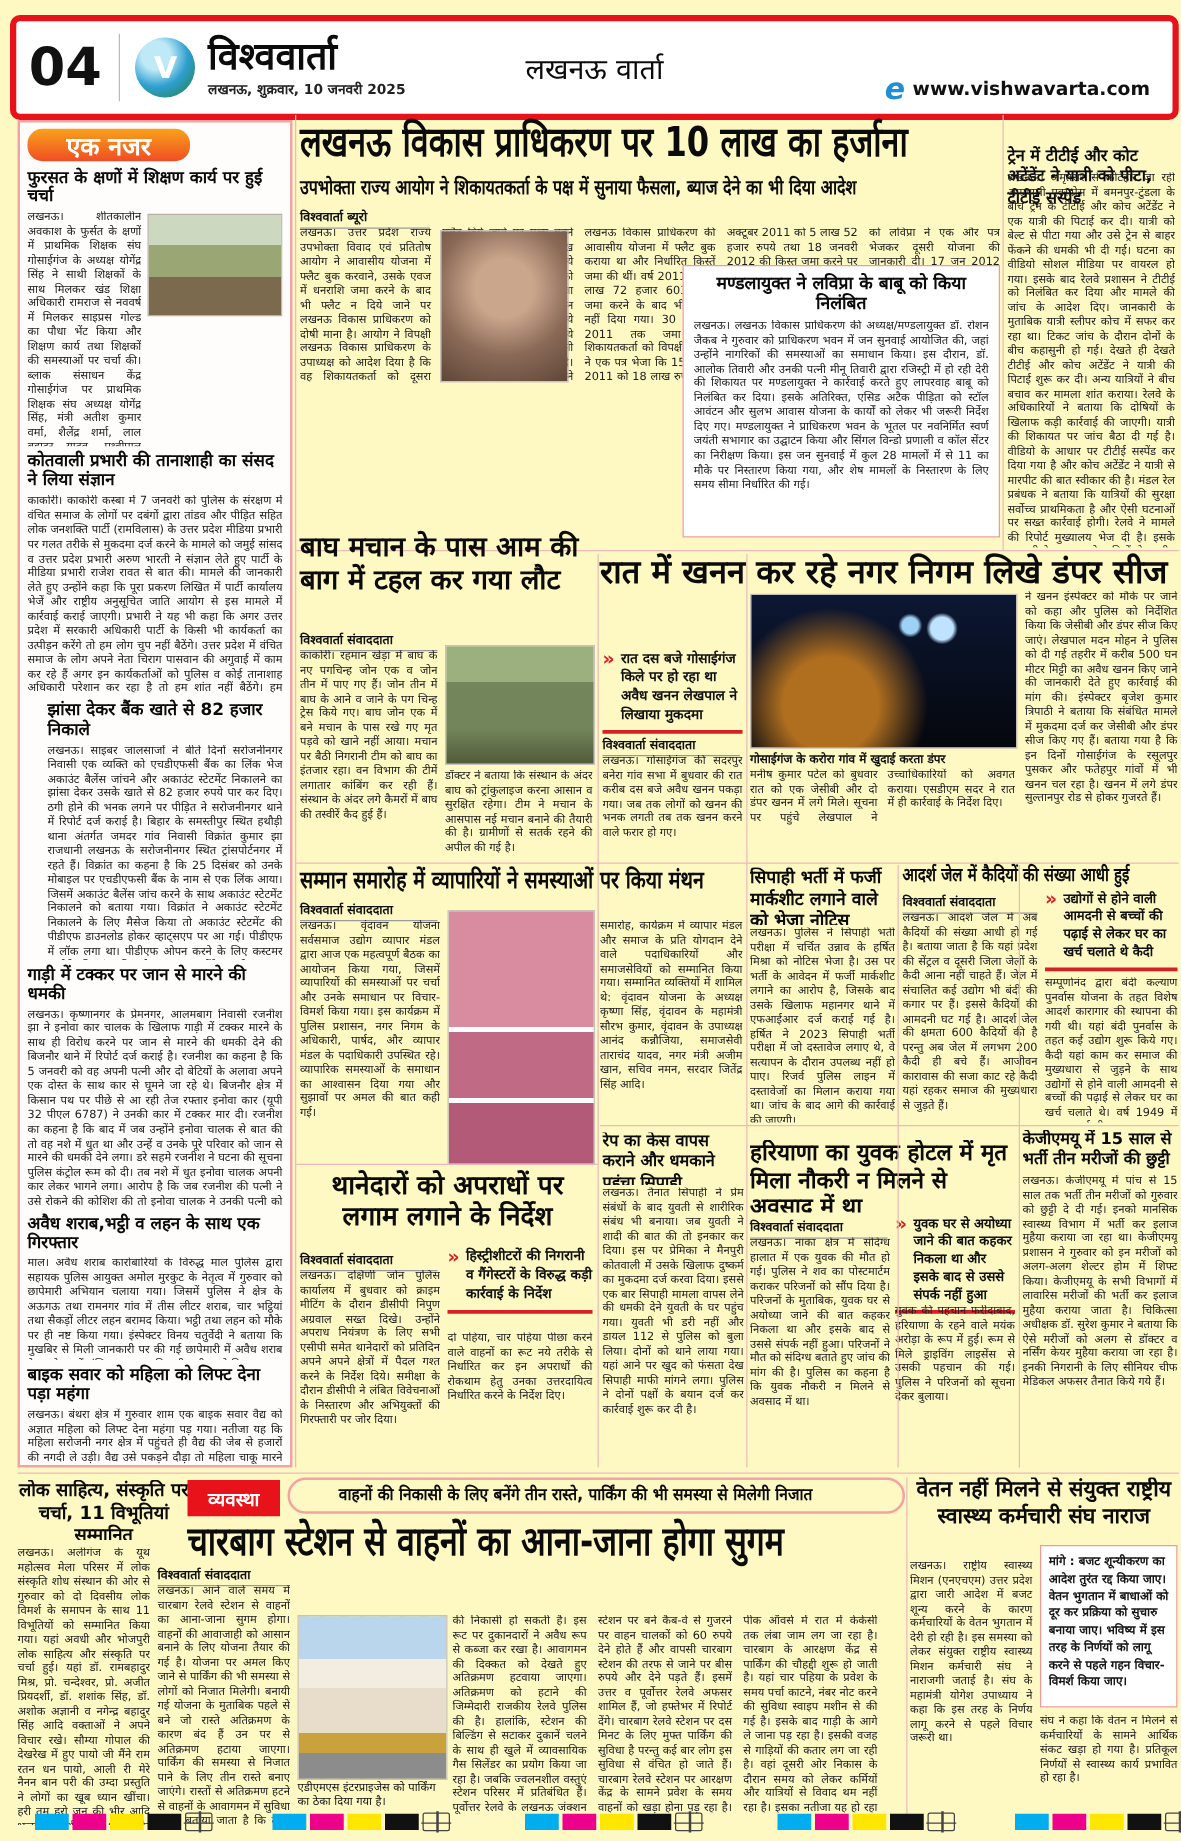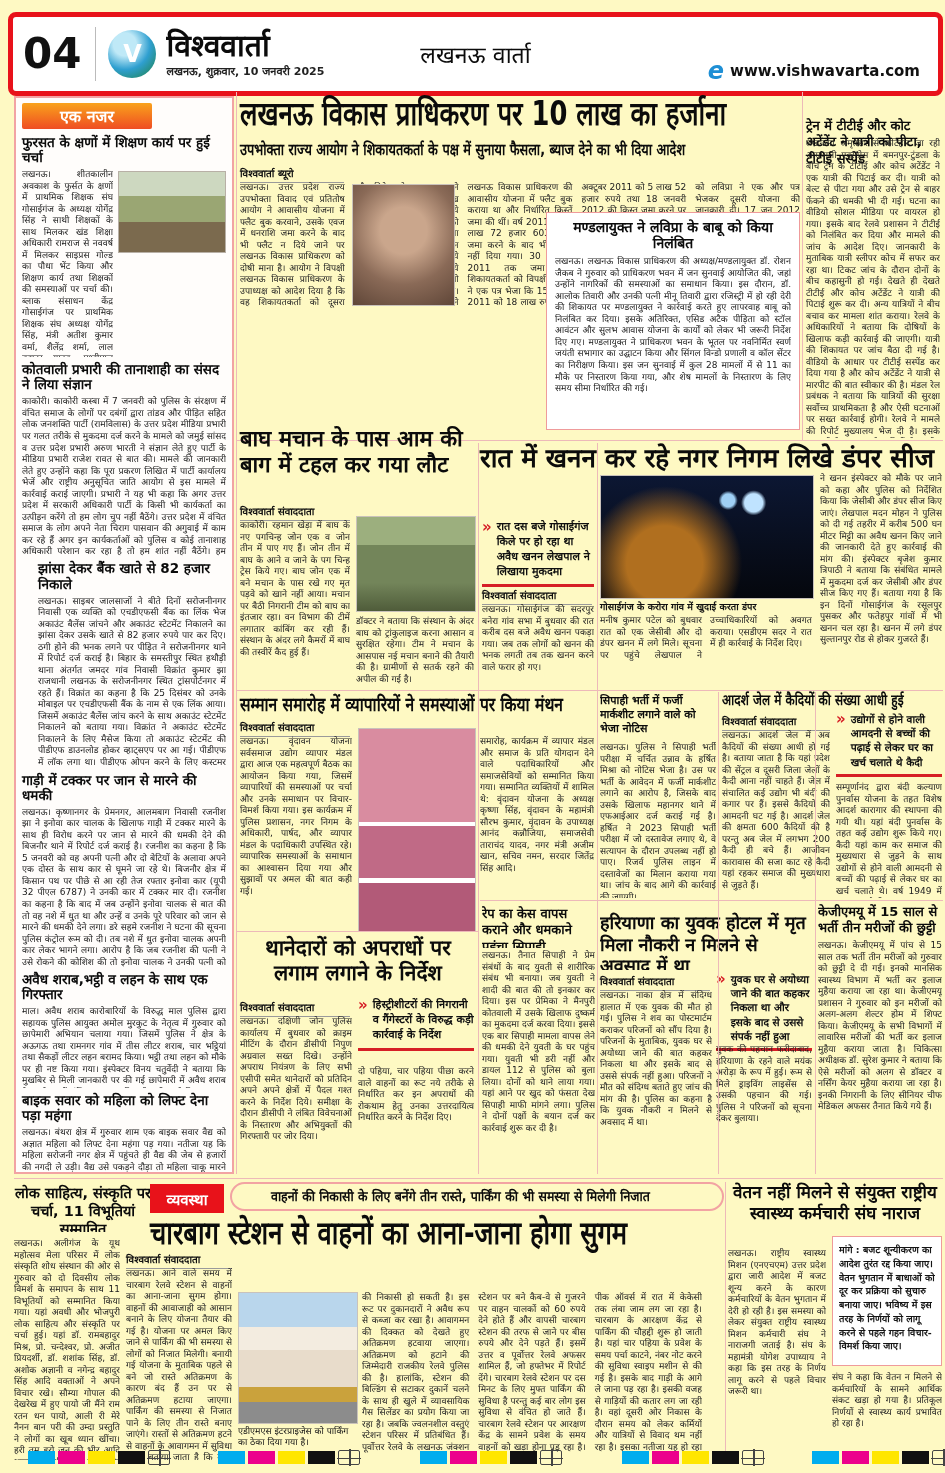--- a/index.html
+++ b/index.html
@@ -37,21 +37,21 @@
       <div style="font-size:11px;font-weight:bold;color:#222;margin-top:2px;">लखनऊ,  शुक्रवार, 10 जनवरी 2025</div>
     </div>
     <div style="position:absolute;left:50%;transform:translateX(-50%);font-size:23px;font-weight:normal;color:#0b0b0b;">लखनऊ वार्ता</div>
     <div style="position:absolute;right:18px;bottom:8px;display:flex;align-items:center;gap:6px;">
       <span style="font-size:24px;font-weight:bold;font-style:italic;color:#1e8fd5;line-height:1;">e</span>
       <span style="font-size:15px;font-weight:bold;color:#111;">www.vishwavarta.com</span>
     </div>
   </div>
 
   <div class="abs" style="left:14px;top:96px;width:220px;height:1078px;border:2px solid #f2a3a3;padding:5px 6px;box-sizing:border-box;overflow:hidden;background:#fffdfb;">
-    <div style="width:130px;height:26px;background:linear-gradient(180deg,#f9a21b,#ef4d23);color:#fff;font-weight:bold;font-size:16px;display:flex;align-items:center;justify-content:center;border-radius:2px;">एक नजर</div>
+    <div style="width:130px;height:26px;background:linear-gradient(180deg,#f9a21b,#ef4d23);color:#fff;font-weight:bold;font-size:20px;display:flex;align-items:center;justify-content:center;border-radius:12px;">एक नजर</div>
 
     <div style="margin-top:6px;">
       <div class="hl" style="font-size:13.5px;margin-bottom:4px;">फुरसत के क्षणों में शिक्षण कार्य पर हुई चर्चा</div>
       <div style="overflow:hidden;">
         <div style="float:right;width:106px;height:80px;margin:2px 0 4px 5px;border:1px solid #b8b0a6;background:linear-gradient(180deg,#cdd8c0 0 30%,#9aa673 30% 62%,#7b6a4e 62% 100%);"></div>
         <div class="body" style="max-height:188px;">लखनऊ। शीतकालीन अवकाश के फुर्सत के क्षणों में प्राथमिक शिक्षक संघ गोसाईगंज के अध्यक्ष योगेंद्र सिंह ने साथी शिक्षकों के साथ मिलकर खंड शिक्षा अधिकारी रामराज से नववर्ष में मिलकर साइप्रस गोल्ड का पौधा भेंट किया और शिक्षण कार्य तथा शिक्षकों की समस्याओं पर चर्चा की। ब्लाक संसाधन केंद्र गोसाईगंज पर प्राथमिक शिक्षक संघ अध्यक्ष योगेंद्र सिंह, मंत्री अतीश कुमार वर्मा, शैलेंद्र शर्मा, लाल बहादुर यादव, पृथ्वीपाल सिंह, मोहम्मद राशिद, वेद प्रकाश, प्रकाश वर्मा, रोचानंद वर्मा, संजय सिंह, राज करन सिंह, विमल राज साहू, अवधराम पटेल और रविंद्र दयाल सहित अन्य साथियों के साथ खंड शिक्षा अधिकारी रामराज से मुलाकात किया। शिक्षकों ने सेवा पुस्तिका सहित अन्य बिंदुओं पर चर्चा किया तो खंड शिक्षा अधिकारी ने कहा कि आप लोग बच्चों को हर स्तर पर निपुण बनाएं जिससे गोसाईगंज का नाम और आगे रोशन हो और बच्चों का भविष्य उज्ज्वल हो। नववर्ष की शुभकामनाओं के आदान प्रदान के बीच शिक्षकों ने भरोसा दिलाया कि शिक्षण कार्य में कोई कोताही नहीं दिखाई देगी।</div>
       </div>
     </div>
 
     <div style="margin-top:5px;">
@@ -116,21 +116,21 @@
   <div class="abs body" style="left:820px;top:473px;width:122px;height:217px;">ने खनन इंस्पेक्टर को मौके पर जाने को कहा और पुलिस को निर्देशित किया कि जेसीबी और डंपर सीज किए जाएं। लेखपाल मदन मोहन ने पुलिस को दी गई तहरीर में करीब 500 घन मीटर मिट्टी का अवैध खनन किए जाने की जानकारी देते हुए कार्रवाई की मांग की। इंस्पेक्टर बृजेश कुमार त्रिपाठी ने बताया कि संबंधित मामले में मुकदमा दर्ज कर जेसीबी और डंपर सीज किए गए हैं। बताया गया है कि इन दिनों गोसाईगंज के रसूलपुर पुसकर और फतेहपुर गांवों में भी खनन चल रहा है। खनन में लगे डंपर सुल्तानपुर रोड से होकर गुजरते हैं।</div>
 
   <div class="hline" style="left:237px;top:690px;width:706px;"></div>
 
   <div class="abs hl squeeze" style="left:240px;top:694px;width:356px;font-size:19px;transform:scaleX(0.82);">सम्मान समारोह में व्यापारियों ने समस्याओं पर किया मंथन</div>
   <div class="abs byline" style="left:240px;top:720px;width:110px;">विश्ववार्ता संवाददाता</div>
   <div class="abs body" style="left:240px;top:736px;width:112px;height:192px;">लखनऊ। वृंदावन योजना सर्वसमाज उद्योग व्यापार मंडल द्वारा आज एक महत्वपूर्ण बैठक का आयोजन किया गया, जिसमें व्यापारियों की समस्याओं पर चर्चा और उनके समाधान पर विचार-विमर्श किया गया। इस कार्यक्रम में पुलिस प्रशासन, नगर निगम के अधिकारी, पार्षद, और व्यापार मंडल के पदाधिकारी उपस्थित रहे। व्यापारिक समस्याओं के समाधान का आश्वासन दिया गया और सुझावों पर अमल की बात कही गई।</div>
   <div class="photo" style="left:358px;top:728px;width:116px;height:202px;background:linear-gradient(180deg,#d98ca0 0 46%,#fff 46% 48%,#c06a86 48% 74%,#fff 74% 76%,#b25a78 76% 100%);"></div>
   <div class="abs body" style="left:480px;top:736px;width:114px;height:160px;">समारोह, कार्यक्रम में व्यापार मंडल और समाज के प्रति योगदान देने वाले पदाधिकारियों और समाजसेवियों को सम्मानित किया गया। सम्मानित व्यक्तियों में शामिल थे: वृंदावन योजना के अध्यक्ष कृष्णा सिंह, वृंदावन के महामंत्री सौरभ कुमार, वृंदावन के उपाध्यक्ष आनंद कन्नौजिया, समाजसेवी ताराचंद यादव, नगर मंत्री अजीम खान, सचिव नमन, सरदार जितेंद्र सिंह आदि।</div>
 
-  <div class="abs hl" style="left:600px;top:694px;width:116px;font-size:11px;line-height:1.25;max-height:46px;overflow:hidden;">सिपाही भर्ती में फर्जी मार्कशीट लगाने वाले को भेजा नोटिस</div>
+  <div class="abs hl" style="left:600px;top:694px;width:116px;font-size:14px;line-height:1.25;max-height:46px;overflow:hidden;">सिपाही भर्ती में फर्जी मार्कशीट लगाने वाले को भेजा नोटिस</div>
   <div class="abs body" style="left:600px;top:742px;width:116px;height:156px;">लखनऊ। पुलिस ने सिपाही भर्ती परीक्षा में चर्चित उन्नाव के हर्षित मिश्रा को नोटिस भेजा है। उस पर भर्ती के आवेदन में फर्जी मार्कशीट लगाने का आरोप है, जिसके बाद उसके खिलाफ महानगर थाने में एफआईआर दर्ज कराई गई है। हर्षित ने 2023 सिपाही भर्ती परीक्षा में जो दस्तावेज लगाए थे, वे सत्यापन के दौरान उपलब्ध नहीं हो पाए। रिजर्व पुलिस लाइन में दस्तावेजों का मिलान कराया गया था। जांच के बाद आगे की कार्रवाई की जाएगी।</div>
 
   <div class="abs hl squeeze" style="left:722px;top:692px;width:220px;font-size:15px;transform:scaleX(0.80);">आदर्श जेल में कैदियों की संख्या आधी हुई</div>
   <div class="abs byline" style="left:722px;top:714px;width:108px;">विश्ववार्ता संवाददाता</div>
   <div class="abs kicker" style="left:836px;top:712px;width:106px;font-size:10.5px;">
     <span class="kmark">»</span>
     <span>उद्योगों से होने वाली आमदनी से बच्चों की पढ़ाई से लेकर घर का खर्च चलाते थे कैदी</span>
   </div>
   <div class="abs body" style="left:722px;top:730px;width:108px;height:168px;">लखनऊ। आदर्श जेल में अब कैदियों की संख्या आधी हो गई है। बताया जाता है कि यहां प्रदेश की सेंट्रल व दूसरी जिला जेलों के कैदी आना नहीं चाहते हैं। जेल में संचालित कई उद्योग भी बंदी की कगार पर हैं। इससे कैदियों की आमदनी घट गई है। आदर्श जेल की क्षमता 600 कैदियों की है परन्तु अब जेल में लगभग 200 कैदी ही बचे हैं। आजीवन कारावास की सजा काट रहे कैदी यहां रहकर समाज की मुख्यधारा से जुड़ते हैं।</div>
   <div class="abs body" style="left:836px;top:782px;width:106px;height:116px;">सम्पूर्णानंद द्वारा बंदी कल्याण पुनर्वास योजना के तहत विशेष आदर्श कारागार की स्थापना की गयी थी। यहां बंदी पुनर्वास के तहत कई उद्योग शुरू किये गए। कैदी यहां काम कर समाज की मुख्यधारा से जुड़ने के साथ उद्योगों से होने वाली आमदनी से बच्चों की पढ़ाई से लेकर घर का खर्च चलाते थे। वर्ष 1949 में स्थापना हुई थी।</div>

